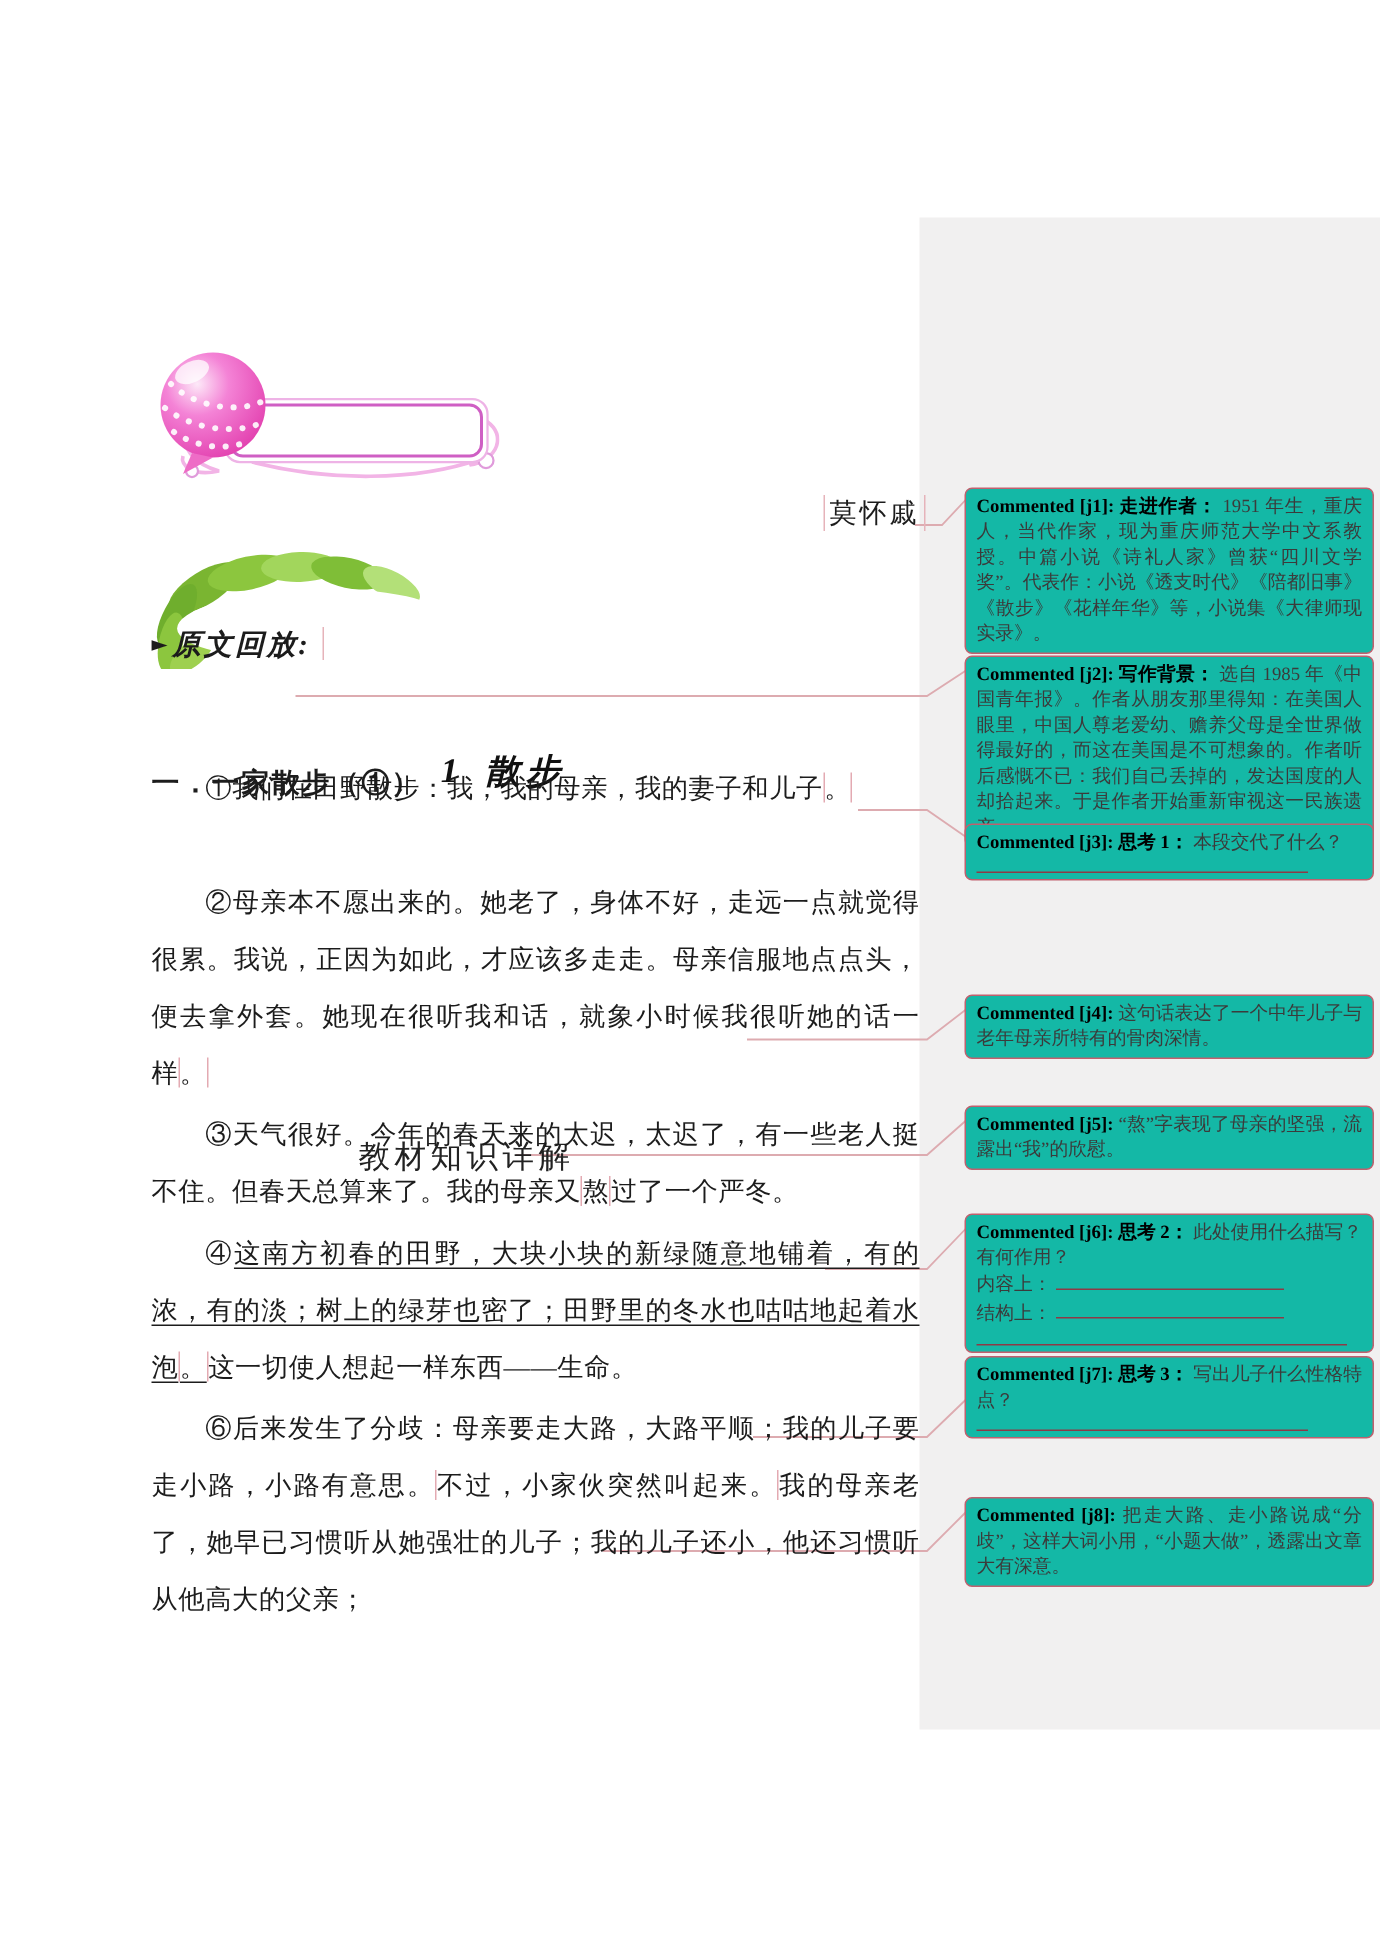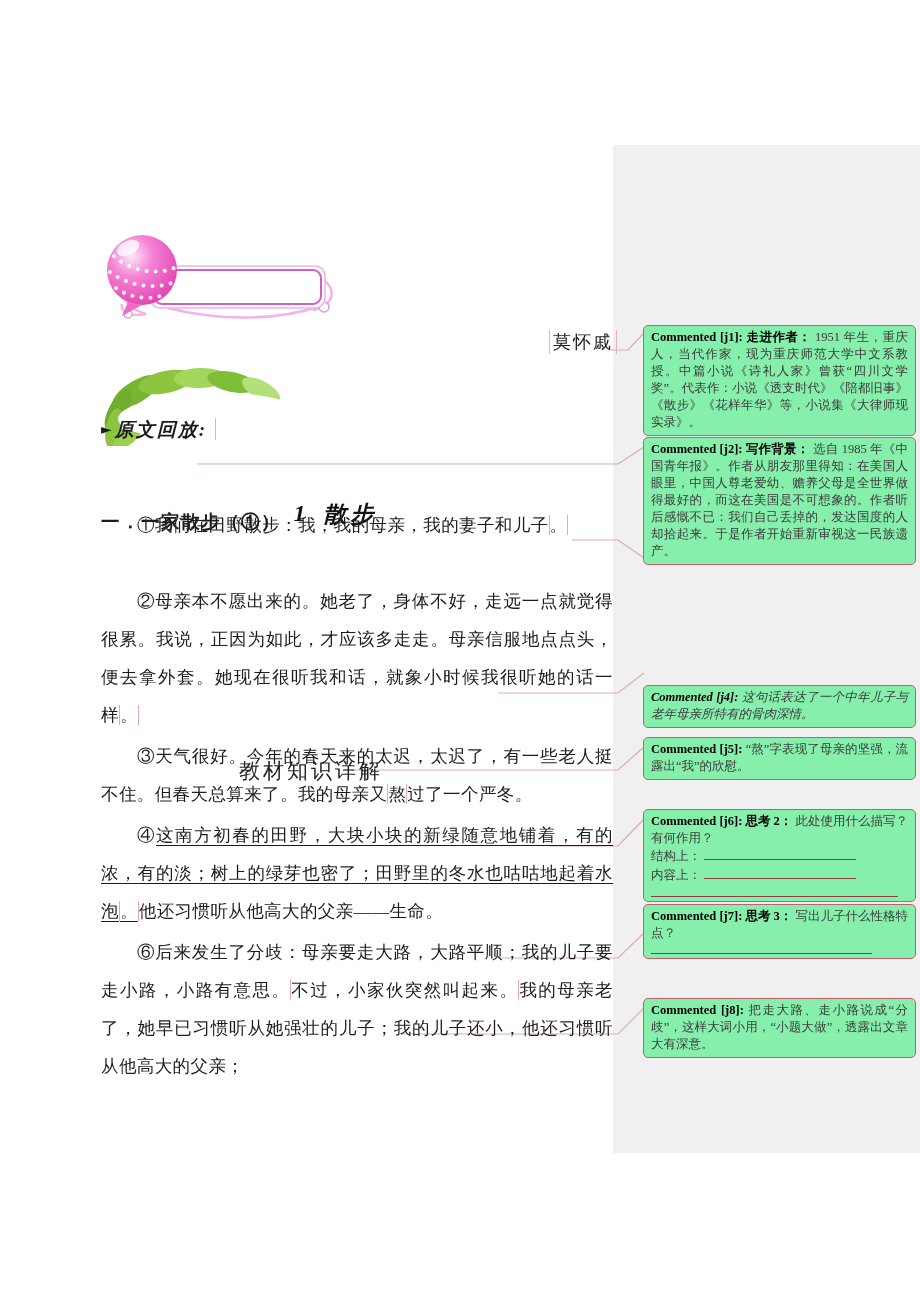--- a/index.html
+++ b/index.html
@@ -34,28 +34,28 @@
   .para-host{position:absolute;left:101px;width:512px;}
   #para-first{top:506px;}
   #body-flow{top:582px;}
   p.bodyp{margin:0 0 3px 0;text-indent:2.05em;font-size:17.5px;line-height:38px;
      text-align:justify;letter-spacing:0.4px;}
   p.bodyp span.u{text-decoration:underline;text-underline-offset:4px;}
   p.bodyp span.br{border-left:1px solid #e3aab2;border-right:1px solid #e3aab2;}
 
   
   .comment{position:absolute;left:643px;width:273px;box-sizing:border-box;
-     background:#86efac;border:1px solid #c0606e;border-radius:5px;
+     background:#14b8a6;border:1px solid #c0606e;border-radius:5px;
      padding:3px 7px 4px 7px;font-size:12.5px;line-height:17px;color:#3b3b3b;
      text-align:justify;}
   .comment b{color:#000;}
   .c-blank{border-bottom:1px solid #8d3a46;height:11px;width:86%;}
   .c-field{line-height:19px;}
   .c-fline{display:inline-block;width:152px;height:11px;border-bottom:1px solid #8d3a46;}
-  #c1{top:325px;}  #c2{top:437px;}  #c3{top:549px;}  #c4{top:685px;font-style:italic;}
+  #c1{top:325px;}  #c2{top:437px;}  #c3{top:549px;}  #c4{top:663px;}
   #c5{top:737px;}  #c6{top:809px;}  #c7{top:904px;}  #c8{top:998px;}
 </style>
 </head>
 <body>
 
 <div class="page">
 
   <div class="margin-panel"></div>
 
   <svg class="connectors" width="920" height="1302" viewBox="0 0 920 1302">
@@ -129,57 +129,63 @@
     <span class="marker">►</span><span>原文回放:</span><span class="br-mark"></span>
   </div>
 
   <div class="outline" id="outline-one">一．一家散步（①）</div>
   <div class="para-host" id="para-first">
       <p class="bodyp"><span>①我们在田野散步：我，我的母亲，我的妻子和儿子</span><span class="br">。</span></p>
     </div>
   <div class="para-host" id="body-flow">
       <p class="bodyp"><span>②母亲本不愿出来的。她老了，身体不好，走远一点就觉得很累。我说，正因为如此，才应该多走走。母亲信服地点点头，便去拿外套。她现在很听我和话，就象小时候我很听她的话一样</span><span class="br">。</span></p>
       <p class="bodyp"><span>③天气很好。今年的春天来的太迟，太迟了，有一些老人挺不住。但春天总算来了。我的母亲又</span><span class="br">熬</span><span>过了一个严冬。</span></p>
-      <p class="bodyp"><span>④</span><span class="u">这南方初春的田野，大块小块的新绿随意地铺着，有的浓，有的淡；树上的绿芽也密了；田野里的冬水也咕咕地起着水泡</span><span class="u br">。</span><span>他还习惯听从他高大的父亲——生命。</span></p>
+      <p class="bodyp"><span>④</span><span class="u">这南方初春的田野，大块小块的新绿随意地铺着，有的浓，有的淡；树上的绿芽也密了；田野里的冬水也咕咕地起着水泡</span><span class="u br">。</span><span>这一切使人想起一样东西——生命。</span></p>
       <p class="bodyp"><span>⑥后来发生了分歧：母亲要走大路，大路平顺；我的儿子要走小路，小路有意思。</span><span class="br">不过，小家伙突然叫起来。</span><span>我的母亲老了，她早已习惯听从她强壮的儿子；我的儿子还小，他还习惯听从他高大的父亲；</span></p>
     </div>
 
   <div class="comment" id="c1">
     <b>Commented [j1]:</b>
     <b>走进作者：</b>
     <span>1951 年生，重庆人，当代作家，现为重庆师范大学中文系教授。中篇小说《诗礼人家》曾获“四川文学奖”。代表作：小说《透支时代》《陪都旧事》《散步》《花样年华》等，小说集《大律师现实录》。</span>
   </div>
 
   <div class="comment" id="c2">
     <b>Commented [j2]:</b>
     <b>写作背景：</b>
     <span>选自 1985 年《中国青年报》。作者从朋友那里得知：在美国人眼里，中国人尊老爱幼、赡养父母是全世界做得最好的，而这在美国是不可想象的。作者听后感慨不已：我们自己丢掉的，发达国度的人却拾起来。于是作者开始重新审视这一民族遗产。</span>
   </div>
 
+  <div class="comment" id="c3">
+    <b>Commented [j3]:</b>
+    <b>思考 1：</b>
+    <span>本段交代了什么？</span>
+    <div class="c-blank"></div>
+  </div>
 
   <div class="comment" id="c4">
     <b>Commented [j4]:</b>
     <span>这句话表达了一个中年儿子与老年母亲所特有的骨肉深情。</span>
   </div>
 
   <div class="comment" id="c5">
     <b>Commented [j5]:</b>
     <span>“熬”字表现了母亲的坚强，流露出“我”的欣慰。</span>
   </div>
 
   <div class="comment" id="c6">
     <b>Commented [j6]:</b>
     <b>思考 2：</b>
     <span>此处使用什么描写？有何作用？</span>
     <div class="c-field">
+      <span>内容上：</span>
+      <span class="c-fline"></span>
+    </div>
+    <div class="c-field">
       <span>结构上：</span>
-      <span class="c-fline"></span>
-    </div>
-    <div class="c-field">
-      <span>内容上：</span>
       <span class="c-fline"></span>
     </div>
     <div class="c-blank" style="width:96%;"></div>
   </div>
 
   <div class="comment" id="c7">
     <b>Commented [j7]:</b>
     <b>思考 3：</b>
     <span>写出儿子什么性格特点？</span>
     <div class="c-blank"></div>

